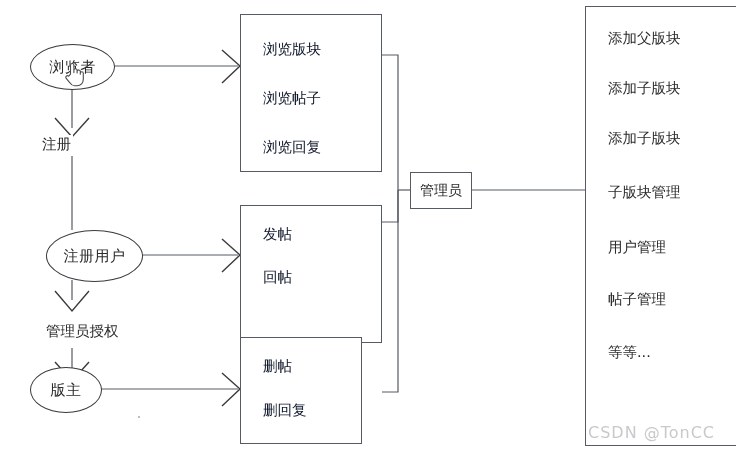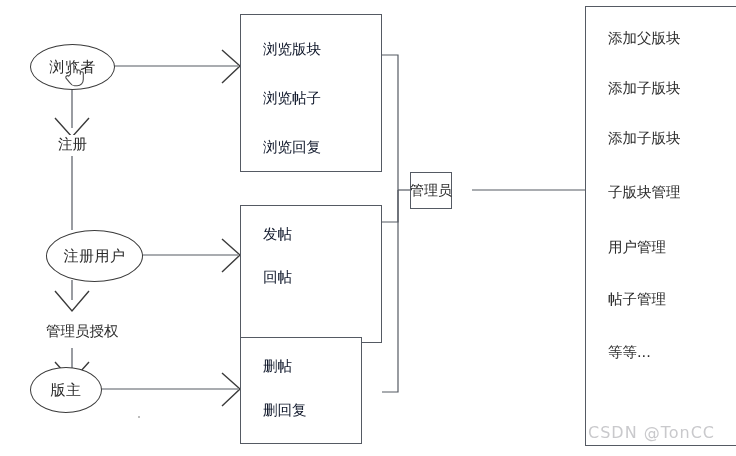--- a/index.html
+++ b/index.html
@@ -149,21 +149,21 @@
   </div>
 
   <div class="actor" style="left:46px; top:230px; width:95px; height:50px;">
     <span>注册用户</span>
   </div>
 
   <div class="actor" style="left:30px; top:367px; width:70px; height:44px;font-family:Liberation Serif, serif;">
     <span>版主</span>
   </div>
 
-  <div class="edge-label" style="left:56px; top:135px;font-family:Liberation Mono, monospace;">
+  <div class="edge-label" style="left:40px; top:135px;font-family:Liberation Mono, monospace;">
     <span>注册</span>
   </div>
 
   <div class="edge-label" style="left:44px; top:322px;">
     <span>管理员授权</span>
   </div>
 
   <div class="task-box" style="left:240px; top:14px; width:142px; height:158px;">
     <div class="task-item" style="top:25px;">浏览版块</div>
     <div class="task-item" style="top:74px;">浏览帖子</div>
@@ -173,21 +173,21 @@
   <div class="task-box" style="left:240px; top:205px; width:142px; height:138px;">
     <div class="task-item" style="top:19px;">发帖</div>
     <div class="task-item" style="top:62px;">回帖</div>
   </div>
 
   <div class="task-box" style="left:240px; top:337px; width:122px; height:107px;">
     <div class="task-item" style="top:19px;">删帖</div>
     <div class="task-item" style="top:63px;">删回复</div>
   </div>
 
-  <div class="hub-box" style="left:410px; top:172px; width:42px; height:37px;">
+  <div class="hub-box" style="left:410px; top:172px; width:62px; height:37px;">
     <span>管理员</span>
   </div>
 
   <div class="admin-box" style="left:585px; top:6px; width:171px; height:440px;">
     <div class="admin-item" style="top:22px;">添加父版块</div>
     <div class="admin-item" style="top:72px;">添加子版块</div>
     <div class="admin-item" style="top:176px;">子版块管理</div>
     <div class="admin-item" style="top:122px;">添加子版块</div>
     <div class="admin-item" style="top:231px;">用户管理</div>
     <div class="admin-item" style="top:283px;">帖子管理</div>

